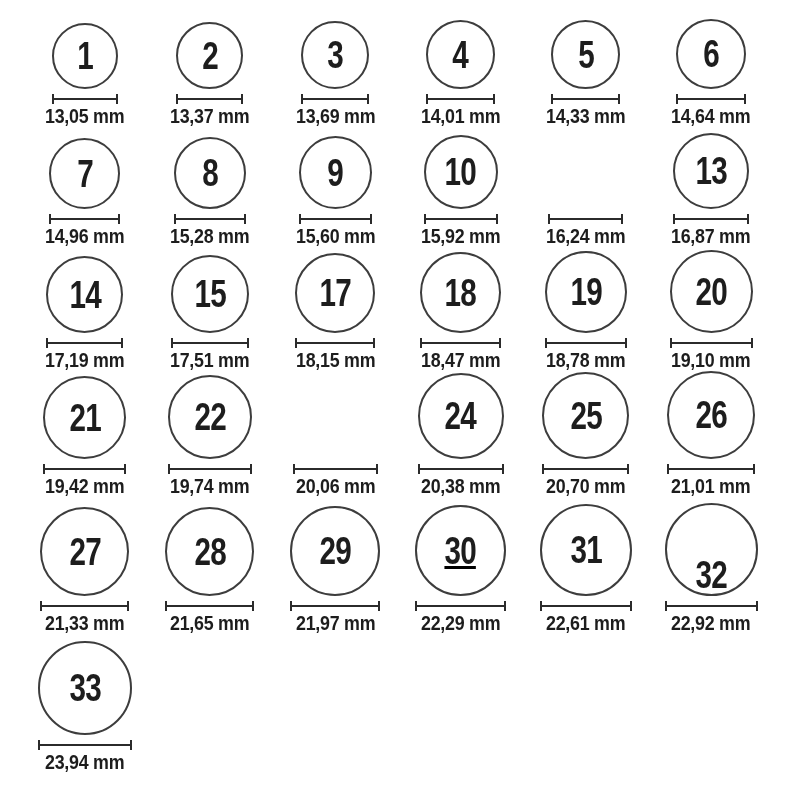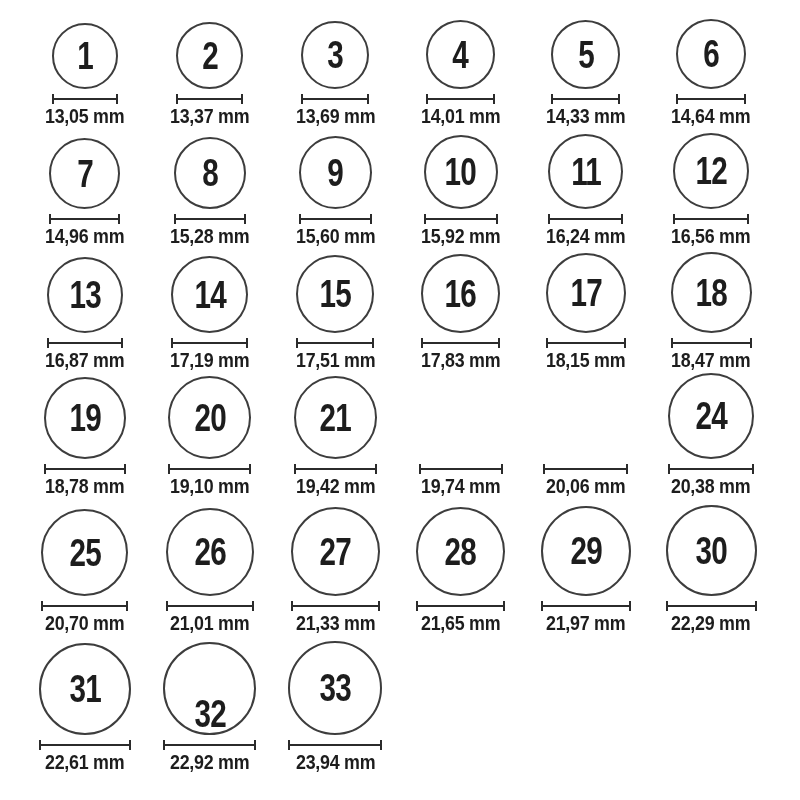--- a/index.html
+++ b/index.html
@@ -143,62 +143,45 @@
         <div class="mm-label">15,60 mm</div>
       </div>
       <div class="cell">
         <div class="circle" style="width: 74px; height: 74px;">
           <span class="size-num">10</span>
         </div>
         <div class="ruler" style="width: 74px;"></div>
         <div class="mm-label">15,92 mm</div>
       </div>
       <div class="cell">
-        <div class="circle" style="width: 75px; height: 75px;">
-          <span class="size-num">11</span>
-        </div>
         <div class="ruler" style="width: 75px;"></div>
         <div class="mm-label">16,24 mm</div>
       </div>
       <div class="cell">
         <div class="circle" style="width: 76px; height: 76px;">
-          <span class="size-num">12</span>
-        </div>
-        <div class="ruler" style="width: 76px;"></div>
-        <div class="mm-label">16,56 mm</div>
-      </div>
-      <div class="cell">
-        <div class="circle" style="width: 76px; height: 76px;">
           <span class="size-num">13</span>
         </div>
         <div class="ruler" style="width: 76px;"></div>
         <div class="mm-label">16,87 mm</div>
       </div>
       <div class="cell">
         <div class="circle" style="width: 77px; height: 77px; align-items: center;">
           <span class="size-num">14</span>
         </div>
         <div class="ruler" style="width: 77px;"></div>
         <div class="mm-label">17,19 mm</div>
       </div>
       <div class="cell">
         <div class="circle" style="width: 78px; height: 78px;">
           <span class="size-num">15</span>
         </div>
         <div class="ruler" style="width: 78px;"></div>
         <div class="mm-label">17,51 mm</div>
       </div>
       <div class="cell">
-        <div class="circle" style="width: 79px; height: 79px;">
-          <span class="size-num">16</span>
-        </div>
-        <div class="ruler" style="width: 79px;"></div>
-        <div class="mm-label">17,83 mm</div>
-      </div>
-      <div class="cell">
         <div class="circle" style="width: 80px; height: 80px;">
           <span class="size-num">17</span>
         </div>
         <div class="ruler" style="width: 80px;"></div>
         <div class="mm-label">18,15 mm</div>
       </div>
       <div class="cell">
         <div class="circle" style="width: 81px; height: 81px;">
           <span class="size-num">18</span>
         </div>
@@ -220,20 +203,23 @@
         <div class="mm-label">19,10 mm</div>
       </div>
       <div class="cell">
         <div class="circle" style="width: 83px; height: 83px;">
           <span class="size-num">21</span>
         </div>
         <div class="ruler" style="width: 83px;"></div>
         <div class="mm-label">19,42 mm</div>
       </div>
       <div class="cell">
+        <div class="circle" style="width: 84px; height: 84px;">
+          <span class="size-num">22</span>
+        </div>
         <div class="ruler" style="width: 84px;"></div>
         <div class="mm-label">19,74 mm</div>
       </div>
       <div class="cell">
         <div class="ruler" style="width: 85px;"></div>
         <div class="mm-label">20,06 mm</div>
       </div>
       <div class="cell">
         <div class="circle" style="width: 86px; height: 86px; text-align: right;">
           <span class="size-num">24</span>
@@ -270,21 +256,21 @@
         <div class="mm-label">21,65 mm</div>
       </div>
       <div class="cell">
         <div class="circle" style="width: 90px; height: 90px;">
           <span class="size-num">29</span>
         </div>
         <div class="ruler" style="width: 90px;"></div>
         <div class="mm-label">21,97 mm</div>
       </div>
       <div class="cell">
-        <div class="circle" style="width: 91px; height: 91px;">
+        <div class="circle" style="width: 91px; height: 91px; text-decoration: underline;">
           <span class="size-num">30</span>
         </div>
         <div class="ruler" style="width: 91px;"></div>
         <div class="mm-label">22,29 mm</div>
       </div>
       <div class="cell">
         <div class="circle" style="width: 92px; height: 92px;">
           <span class="size-num">31</span>
         </div>
         <div class="ruler" style="width: 92px;"></div>

